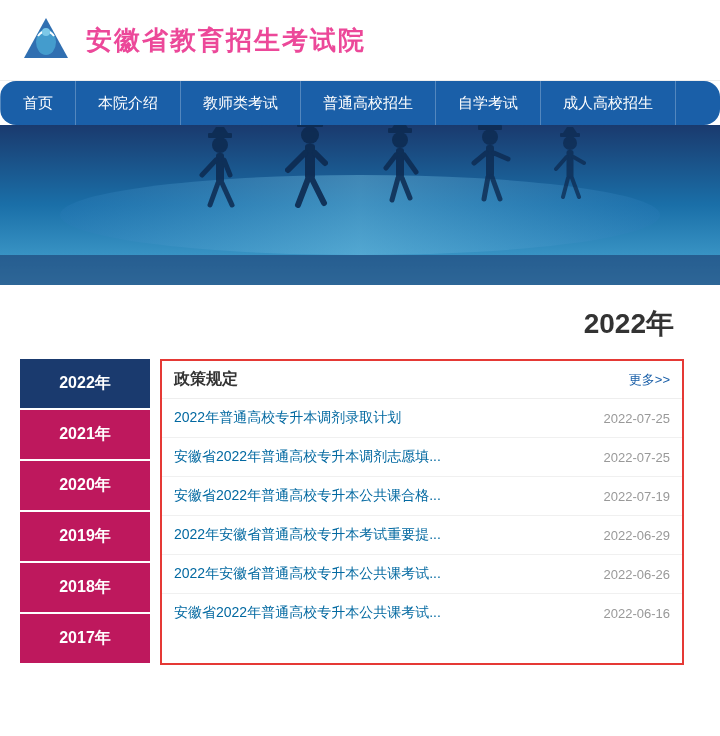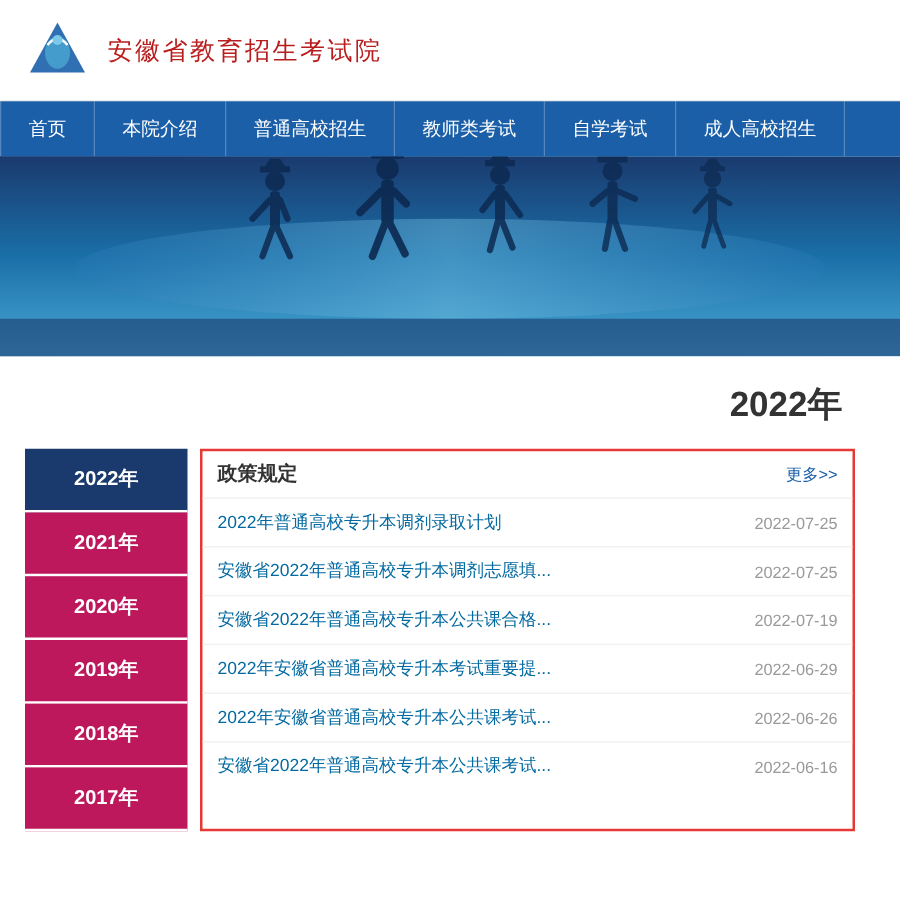--- a/index.html
+++ b/index.html
@@ -14,38 +14,39 @@
       border-bottom: 1px solid #eee;
     }
     .logo-icon {
       width: 52px;
       height: 52px;
       margin-right: 14px;
       flex-shrink: 0;
     }
     .header-text { display: flex; flex-direction: column; }
     .header-title-cn {
-      font-size: 20px;
-      font-weight: normal;
-      color: #b91c1c;
+      font-size: 26px;
+      font-weight: bold;
+      color: #ec4899;
       letter-spacing: 2px;
     }
     .header-title-en {
       font-size: 11px;
       color: #1a5fa8;
       letter-spacing: 1px;
       margin-top: 2px;
     }
 
     
     .nav {
       background: #1a5fa8;
       display: flex;
       align-items: center;
       height: 44px;
+      border-radius: 16px;
     }
     .nav-item {
       color: #fff;
       padding: 0 22px;
       height: 44px;
       display: flex;
       align-items: center;
       font-size: 15px;
       cursor: pointer;
       border-right: 1px solid rgba(255,255,255,0.25);
@@ -173,22 +174,22 @@
     <circle cx="26" cy="18" r="4" fill="#7cc8e8"></circle>
   </svg>
   <div class="header-text">
     <span class="header-title-cn">安徽省教育招生考试院</span>
   </div>
 </div>
 
 <nav class="nav">
   <div class="nav-item">首页</div>
   <div class="nav-item">本院介绍</div>
+  <div class="nav-item">教师类考试</div>
   <div class="nav-item">普通高校招生</div>
-  <div class="nav-item">教师类考试</div>
   <div class="nav-item">自学考试</div>
   <div class="nav-item">成人高校招生</div>
 </nav>
 
 <div class="banner">
   <div class="banner-overlay"></div>
   <svg class="banner-svg" viewBox="0 0 720 160" preserveAspectRatio="xMidYMax meet">
 
     <defs>
       <linearGradient id="skyGrad" x1="0%" y1="0%" x2="0%" y2="100%">

